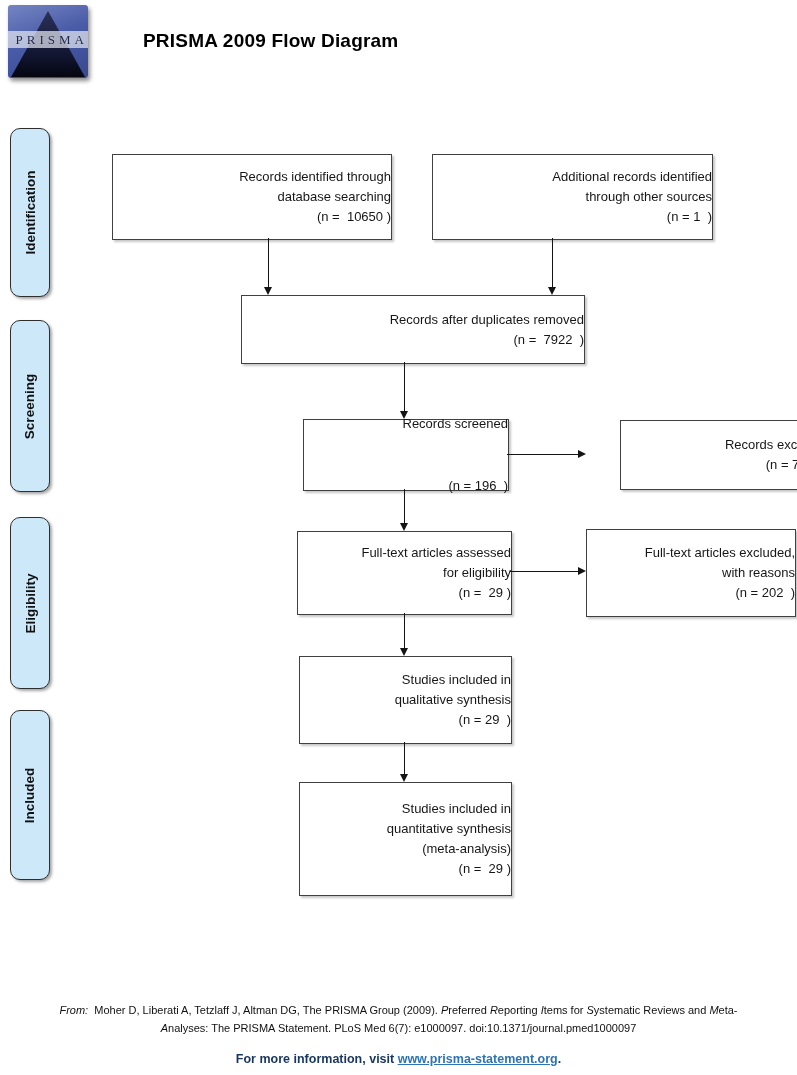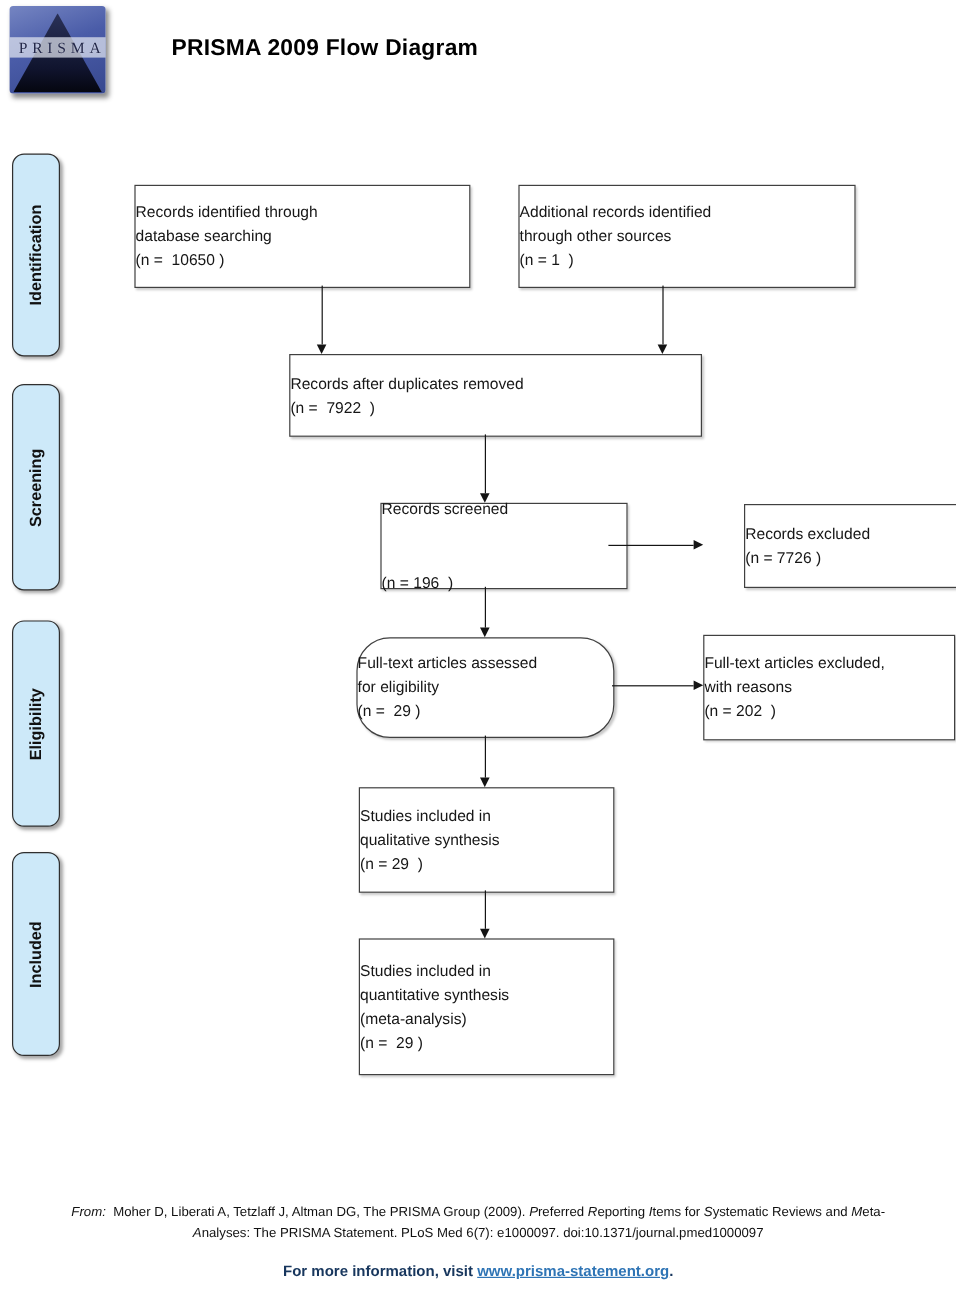--- a/index.html
+++ b/index.html
@@ -47,30 +47,30 @@
   }
   .stage-identification { top:128px; height:167px; }
   .stage-screening      { top:320px; height:170px; }
   .stage-eligibility    { top:517px; height:170px; }
   .stage-included       { top:710px; height:168px; }
 
   
   .flow-box {
     position:absolute; background:#fff; border:1.5px solid #404040;
     box-shadow:1.5px 1.5px 2px rgba(0,0,0,0.22);
-    display:flex; flex-direction:column; align-items:flex-start; justify-content:center;
+    display:flex; flex-direction:column; align-items:flex-end; justify-content:center;
     text-align:center; font-size:13px; line-height:20px; color:#161616;
   }
   .flow-box span { white-space:pre-wrap; }
   .box-1 { left:112px; top:154px; width:278px; height:84px; }
   .box-2 { left:432px; top:154px; width:279px; height:84px; }
   .box-3 { left:241px; top:295px; width:342px; height:67px; }
-  .box-4 { left:317px; top:419px; width:204px; height:70px;gap:42px; }
+  .box-4 { left:303px; top:419px; width:204px; height:70px;gap:42px; }
   .box-5 { left:620px; top:420px; width:208px; height:68px; }
-  .box-6 { left:297px; top:531px; width:213px; height:82px;border-radius:28px; }
+  .box-6 { left:297px; top:531px; width:213px; height:82px; }
   .box-7 { left:586px; top:529px; width:208px; height:86px; }
   .box-8 { left:299px; top:656px; width:211px; height:86px; }
   .box-9 { left:299px; top:782px; width:211px; height:112px; }
 
   
   .arrow-v { position:absolute; width:0; border-left:1.6px solid #141414; }
   .arrow-v::after {
     content:""; position:absolute; left:-5.3px; bottom:-8px; width:0; height:0;
     border-left:4.5px solid transparent; border-right:4.5px solid transparent;
     border-top:8px solid #141414;

